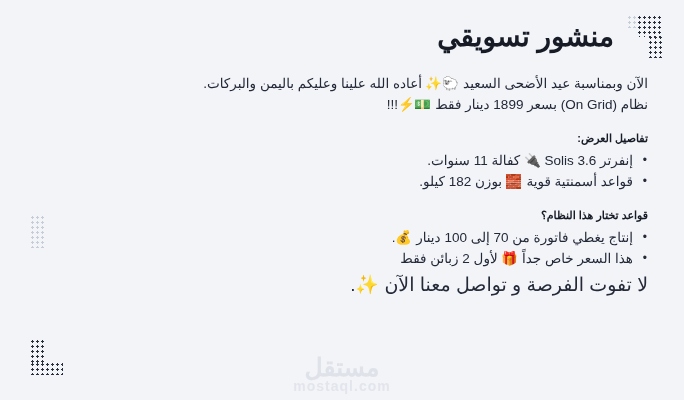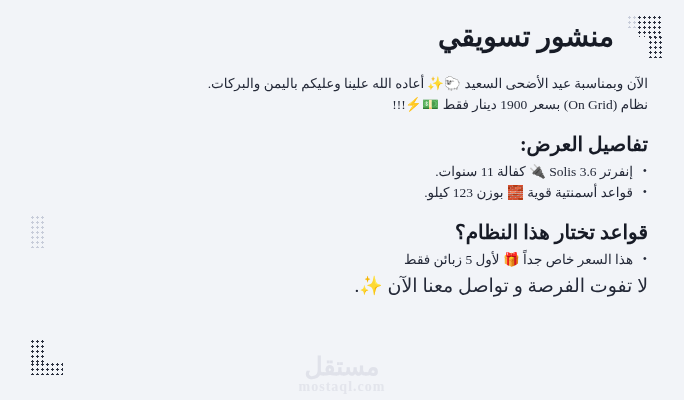--- a/index.html
+++ b/index.html
@@ -11,21 +11,21 @@
     --dots-dark:#2a2f3e;
     --dots-light:#c7ccd9;
   }
   *{box-sizing:border-box;margin:0;padding:0;}
   html,body{background:#ffffff;}
   .page{
     position:relative;
     width:684px;height:400px;
     background:var(--background);
     overflow:hidden;
-    font-family:Liberation Serif, serif;
+    font-family:Liberation Sans, sans-serif;
     color:var(--text);
   }
   .dots{
     position:absolute;
     background-image:radial-gradient(circle,var(--dots-dark) 1.1px,transparent 1.3px);
     background-size:5px 5px;
   }
   .dots.light{
     background-image:radial-gradient(circle,var(--dots-light) 1.1px,transparent 1.3px);
   }
@@ -41,21 +41,21 @@
     color:var(--title);
     margin:6px 34px 20px 0;
     letter-spacing:0;
   }
   .intro-line{
     font-size:13.5px;
     line-height:21px;
     text-align:right;
   }
   .section-heading{
-    font-size:20px;
+    font-size:11px;
     font-weight:bold;
     margin:17px 0 5px 0;
     color:var(--title);
   }
   ul.bullets{list-style:none;}
   ul.bullets li{
     position:relative;
     font-size:13.5px;
     line-height:21px;
     padding-right:15px;
@@ -112,32 +112,33 @@
   <div class="dots light deco-left-mid"></div>
   <div class="dots deco-bl-a"></div>
   <div class="dots deco-bl-b"></div>
 
   <div class="content">
 
     <h1 class="title">منشور تسويقي</h1>
 
     <div class="intro">
       <div class="intro-line">الآن وبمناسبة عيد الأضحى السعيد 🐑✨ أعاده الله علينا وعليكم باليمن والبركات.</div>
-      <div class="intro-line">نظام (On Grid) بسعر 1900 دينار فقط 💵⚡!!!</div>
+      <div class="intro-line">نظام (On Grid) بسعر 1899 دينار فقط 💵⚡!!!</div>
     </div>
 
     <h2 class="section-heading">تفاصيل العرض:</h2>
     <ul class="bullets">
       <li>إنفرتر Solis 3.6 🔌 كفالة 11 سنوات.</li>
-      <li>قواعد أسمنتية قوية 🧱 بوزن 123 كيلو.</li>
+      <li>قواعد أسمنتية قوية 🧱 بوزن 182 كيلو.</li>
     </ul>
 
     <h2 class="section-heading">قواعد تختار هذا النظام؟</h2>
     <ul class="bullets">
-      <li>هذا السعر خاص جداً 🎁 لأول 5 زبائن فقط</li>
+      <li>إنتاج يغطي فاتورة من 70 إلى 100 دينار 💰.</li>
+      <li>هذا السعر خاص جداً 🎁 لأول 2 زبائن فقط</li>
     </ul>
 
     <p class="outro">لا تفوت الفرصة و تواصل معنا الآن ✨.</p>
 
   </div>
 
   <div class="watermark">
     <div class="wm-name">مستقل</div>
     <div class="wm-domain">mostaql.com</div>
   </div>

